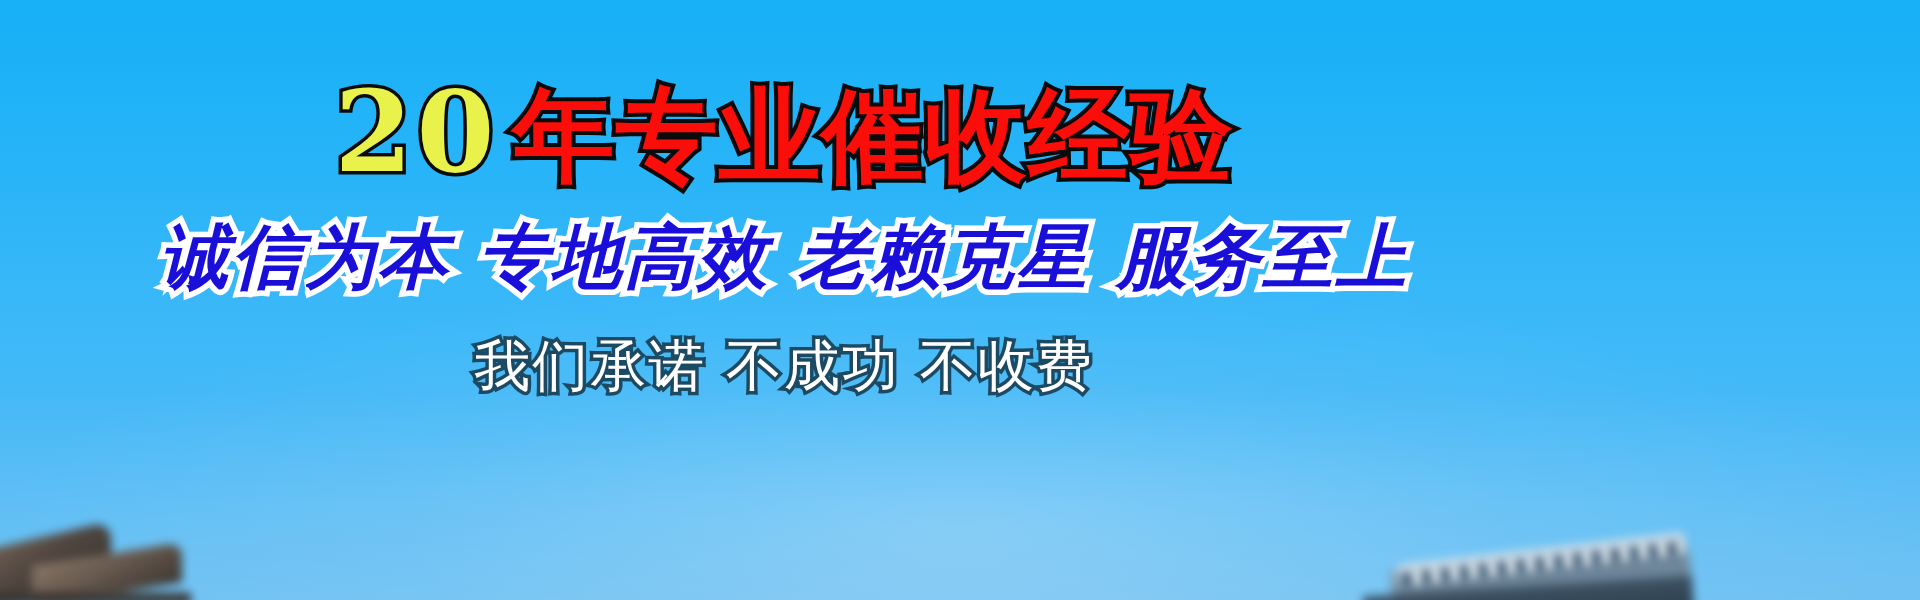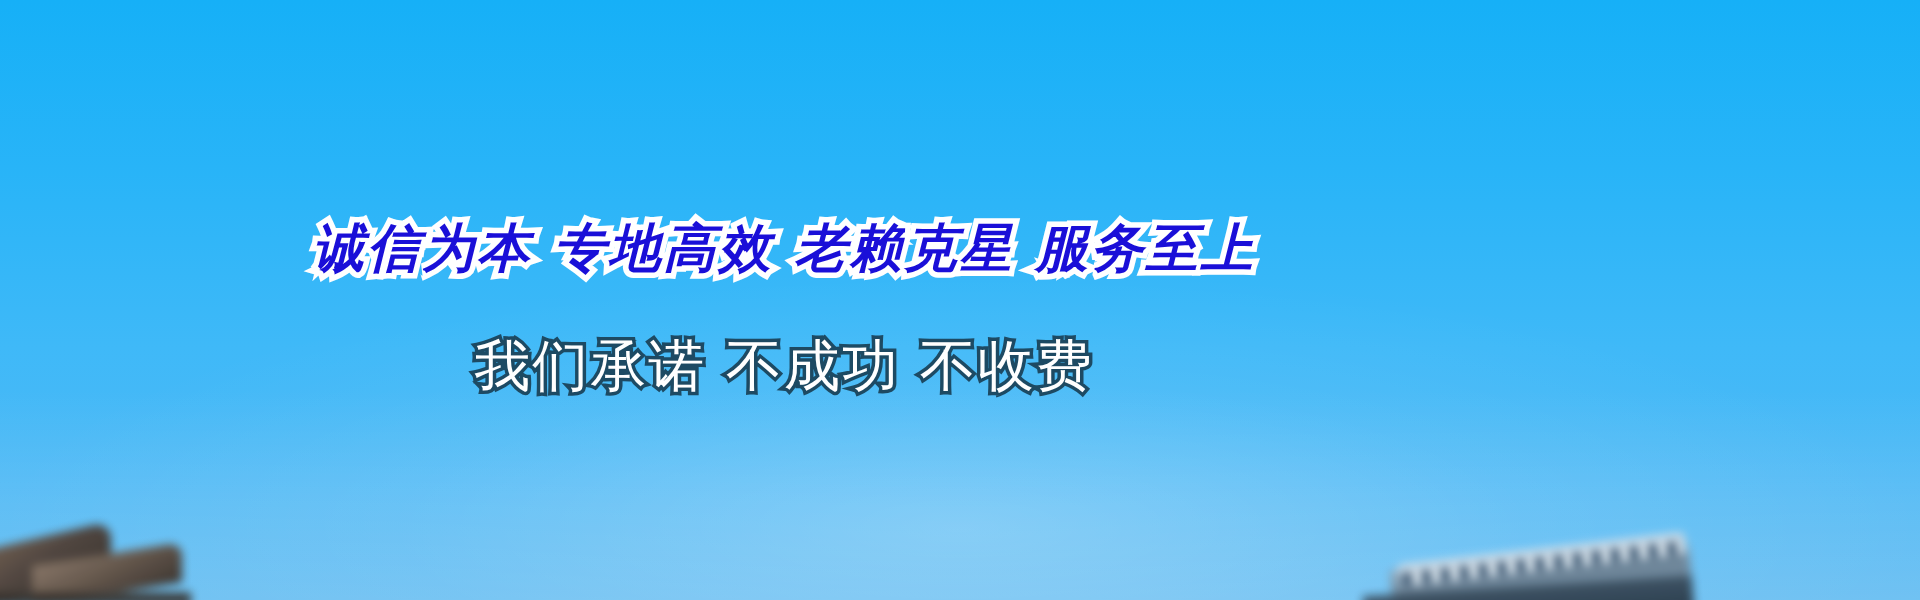--- a/index.html
+++ b/index.html
@@ -154,21 +154,21 @@
   .l1-cn {
     color: #fb0d09;
     -webkit-text-stroke: 8px #0b0b0b;
     paint-order: stroke fill;
     letter-spacing: 1px;
   }
 
   
   .line-2 {
     top: 222px;
-    font-size: 52px;
+    font-size: 70px;
     font-weight: 900;
     color: #1a0fd8;
     letter-spacing: 3px;
     font-family: "DejaVu Sans", "Liberation Sans", sans-serif;
     font-style: italic;
     -webkit-text-stroke: 11px #ffffff;
     paint-order: stroke fill;
     text-align: center;
   }
 
@@ -200,20 +200,23 @@
 
   <div class="roof roof-right">
     <div class="body"></div>
     <div class="ridge"></div>
     <div class="ridge-dots"></div>
     <div class="underside"></div>
   </div>
 
   <div class="content">
 
+    <div class="line line-1">
+      <span class="l1-num">20</span><span class="l1-cn">年专业催收经验</span>
+    </div>
 
     <div class="line line-2">
       <span>诚信为本 专地高效 老赖克星 服务至上</span>
     </div>
 
     <div class="line line-3">
       <span>我们承诺 不成功 不收费</span>
     </div>
 
   </div>

